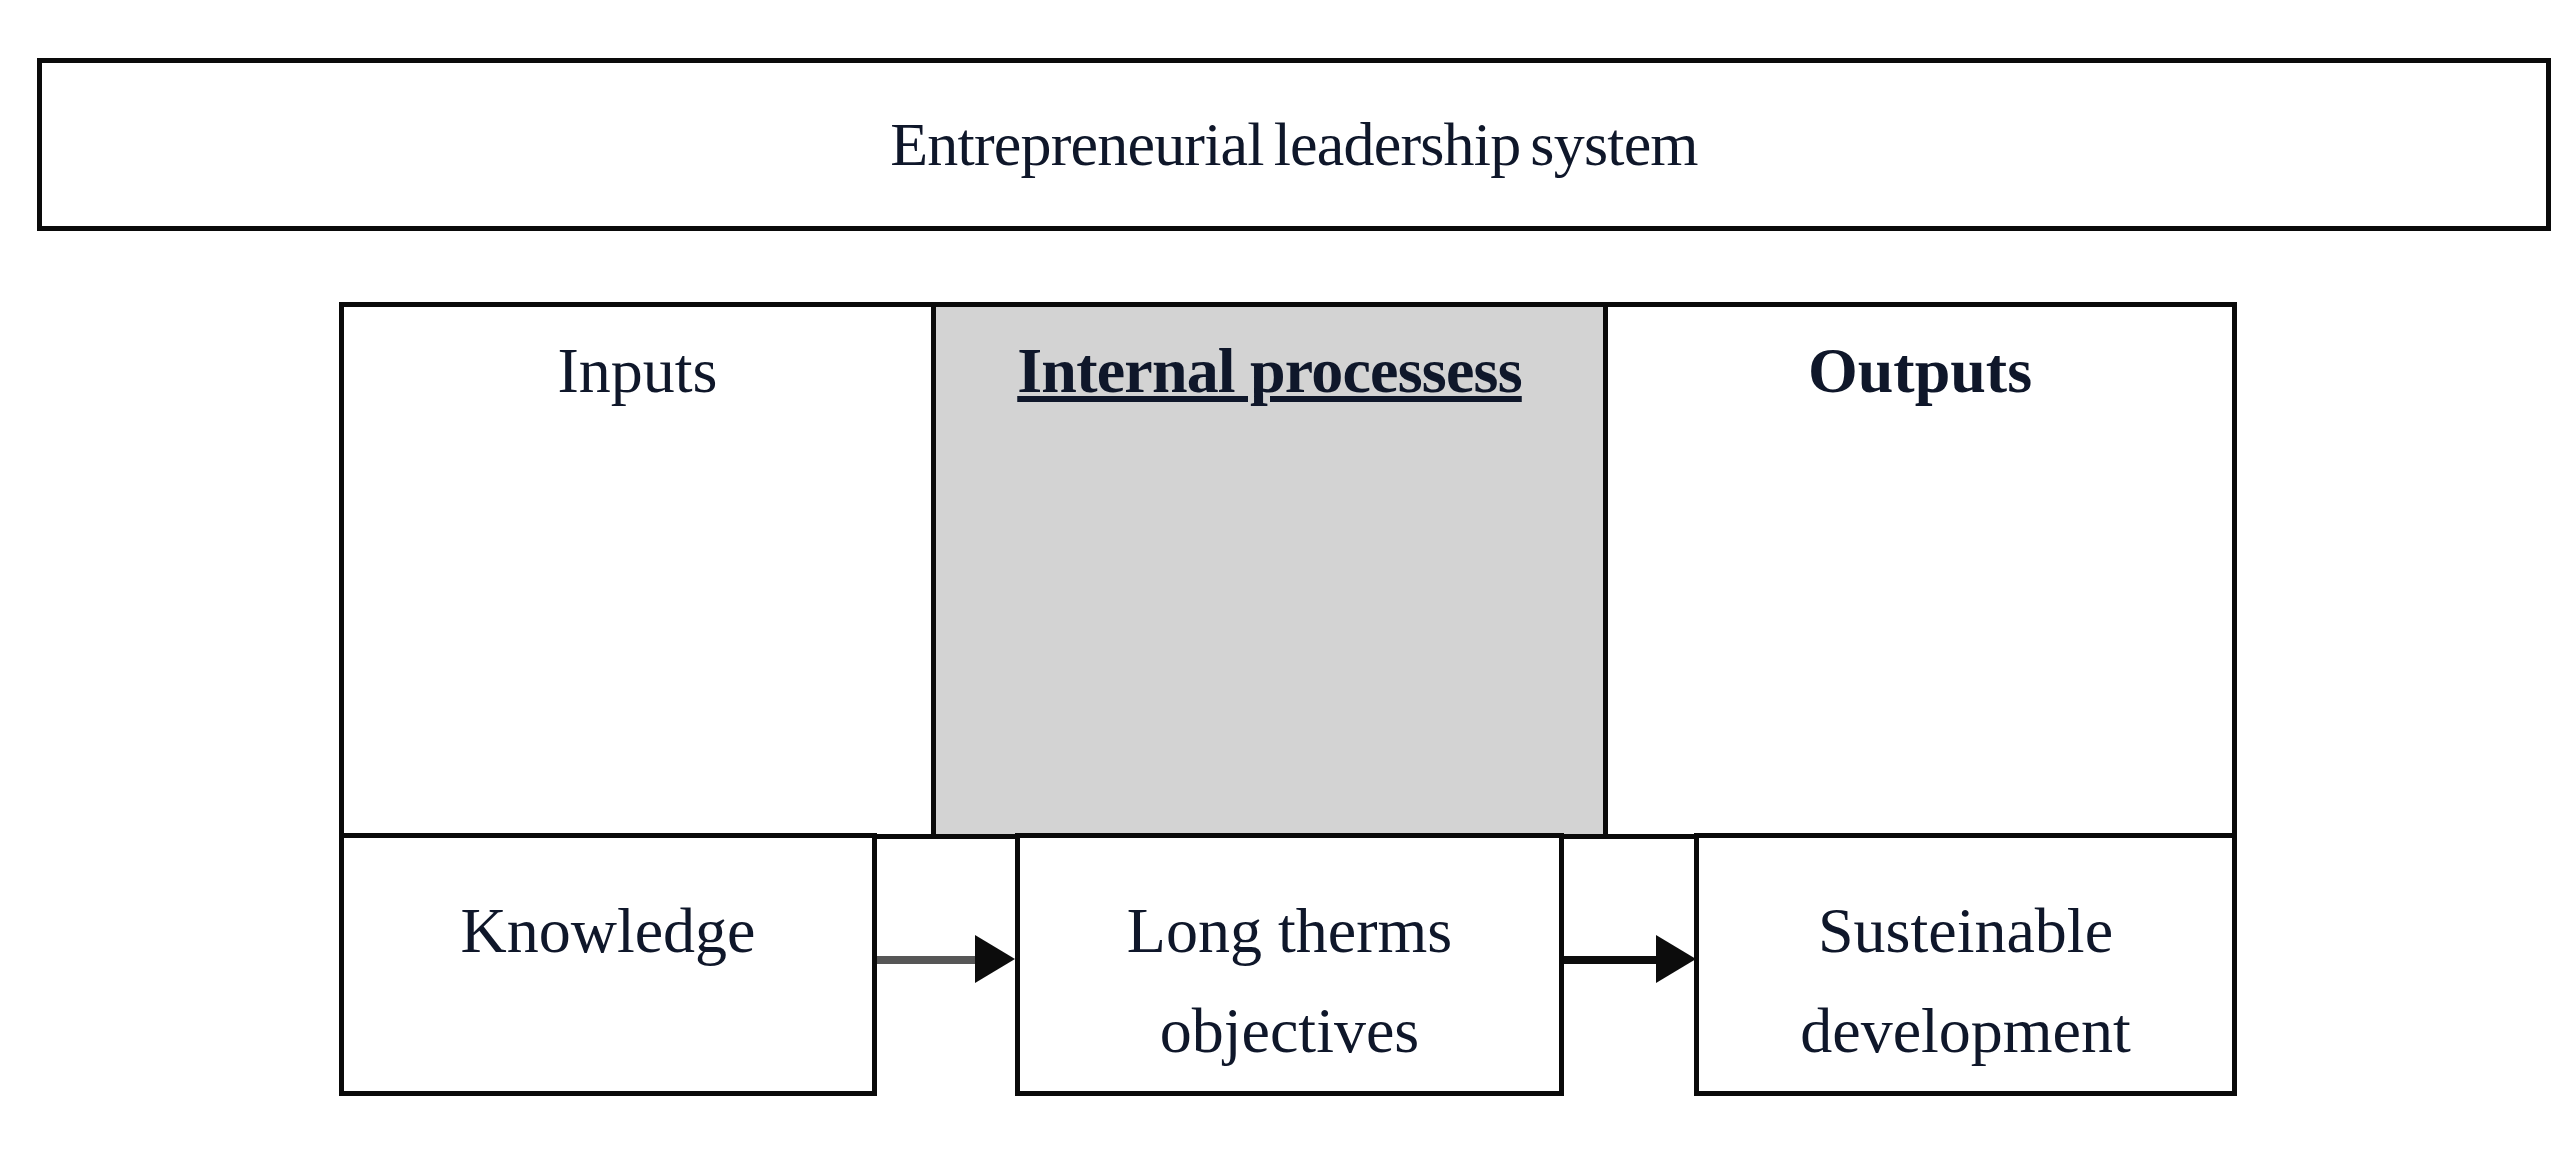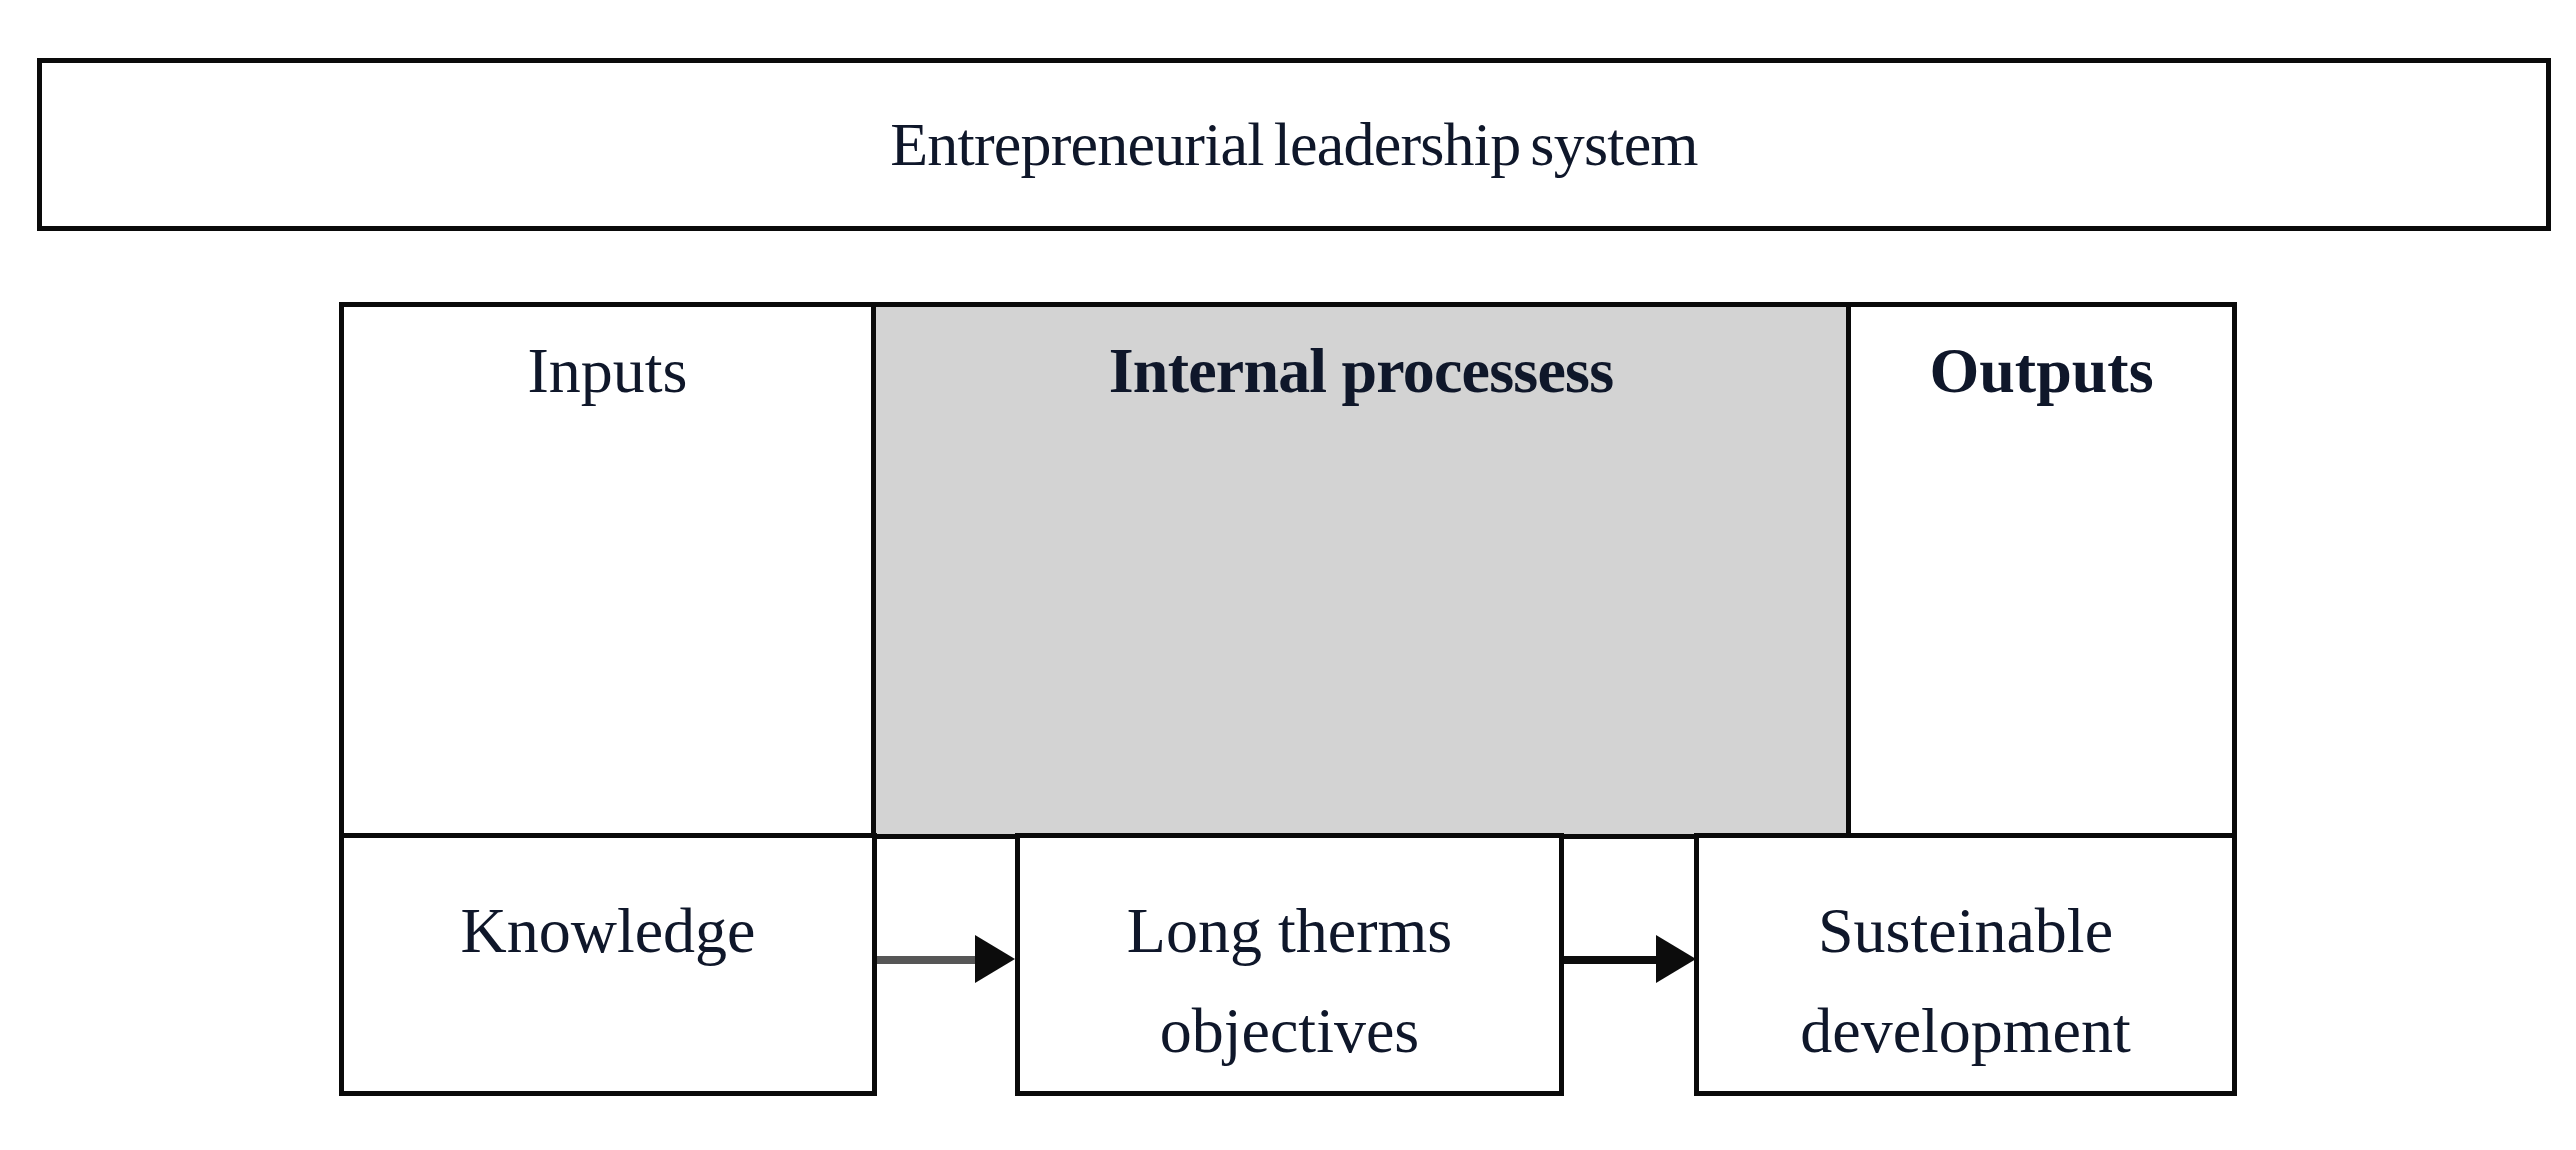--- a/index.html
+++ b/index.html
@@ -44,22 +44,22 @@
     top: 302px;
     width: 1898px;
     height: 537px;
     display: flex;
     align-items: stretch;
   }
   .col-cell {
     box-sizing: border-box;
     height: 100%;
   }
-  .col-cell.inputs  { width: 532px; border-right: 5.6px solid #0a0a0a; }
-  .col-cell.internal{ width: 975px; border-right: 5.6px solid #0a0a0a; }
+  .col-cell.inputs  { width: 592px; border-right: 5.6px solid #0a0a0a; }
+  .col-cell.internal{ width: 672px; border-right: 5.6px solid #0a0a0a; text-decoration: underline; }
   .col-cell.outputs { flex: 1; }
   .col-label {
     margin-top: 30px;
     text-align: center;
     font-size: 64px;
     line-height: 1.05;
     white-space: nowrap;
   }
   .col-label.bold { font-weight: bold; letter-spacing: -0.8px; }
   

